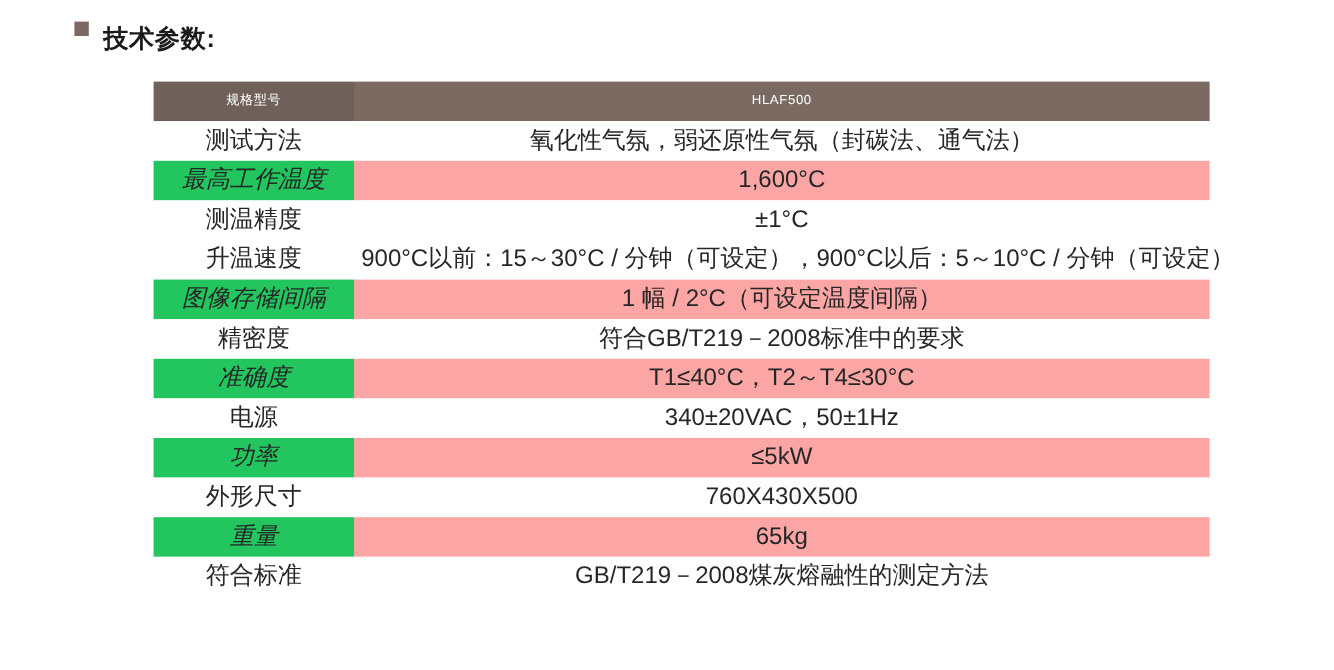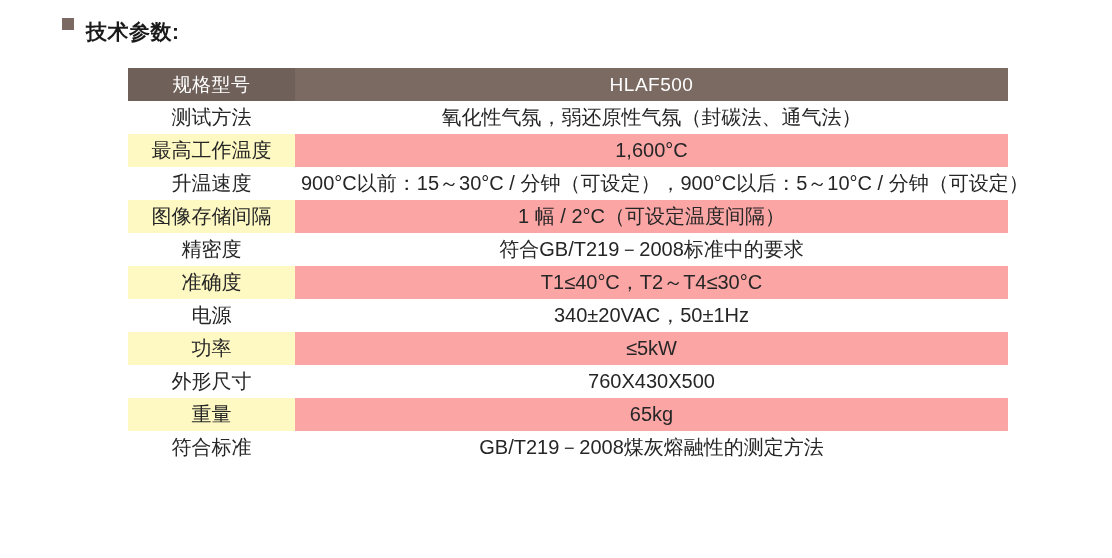--- a/index.html
+++ b/index.html
@@ -57,32 +57,33 @@
   .spec-table td.label {
     width: 155px;
   }
   .spec-table td.value {
     width: 701px;
   }
   
   .row-head td {
     background: #7a6a62;
     color: #ffffff;
-    font-size: 19px;
+    font-size: 11px;
     letter-spacing: 0.5px;
   }
   .row-head td.label {
     background: #6f605a;
   }
   
   .row-odd td {
     background: #ffffff;
   }
   .row-even td.label {
-    background: #fef9c3;
+    background: #22c55e;
+    font-style: italic;
   }
   .row-even td.value {
     background: #fca5a5;
   }
   .row-odd td.label {
     background: #ffffff;
   }
   .row-odd td.value {
     background: #ffffff;
   }
@@ -106,20 +107,24 @@
         <td class="label">规格型号</td>
         <td class="value">HLAF500</td>
       </tr>
       <tr class="row-odd">
         <td class="label">测试方法</td>
         <td class="value">氧化性气氛，弱还原性气氛（封碳法、通气法）</td>
       </tr>
       <tr class="row-even">
         <td class="label">最高工作温度</td>
         <td class="value">1,600°C</td>
+      </tr>
+      <tr class="row-odd">
+        <td class="label">测温精度</td>
+        <td class="value">±1°C</td>
       </tr>
       <tr class="row-odd">
         <td class="label">升温速度</td>
         <td class="value nowrap">900°C以前：15～30°C / 分钟（可设定），900°C以后：5～10°C / 分钟（可设定）</td>
       </tr>
       <tr class="row-even">
         <td class="label">图像存储间隔</td>
         <td class="value">1 幅 / 2°C（可设定温度间隔）</td>
       </tr>
       <tr class="row-odd">

